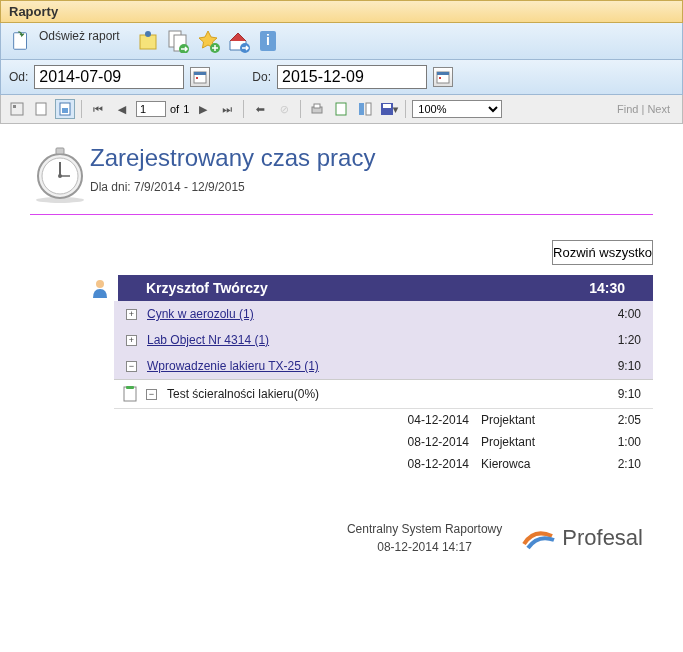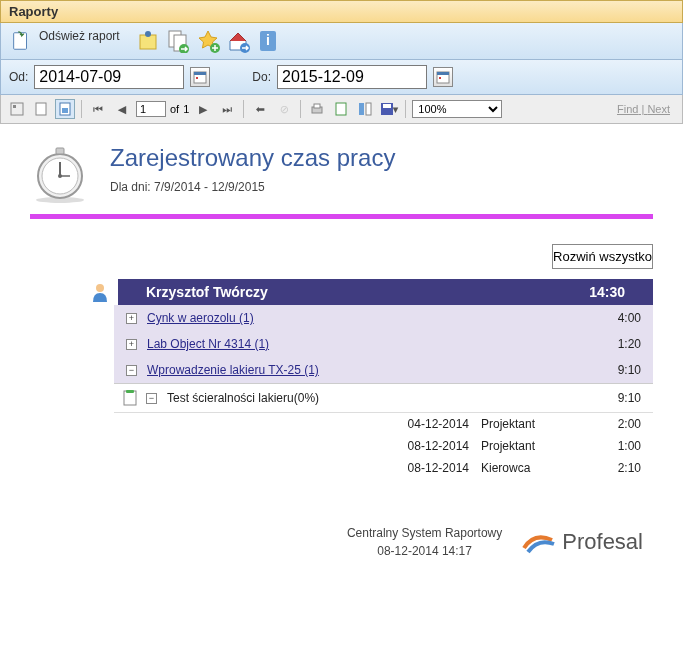--- a/index.html
+++ b/index.html
@@ -11,24 +11,24 @@
 .date-row { background: linear-gradient(#e8f2fb, #cfe3f5); border: 1px solid #9db8d4; border-top: none; padding: 5px 8px; display: flex; align-items: center; gap: 6px; }
 .date-row label { color: #333; }
 .date-input { background: #fff; border: 1px solid #7a7a7a; padding: 2px 4px; width: 150px; font-size: 16px; }
 .cal-btn { width: 20px; height: 20px; background: linear-gradient(#fff,#e0e0e0); border: 1px solid #888; display: inline-flex; align-items: center; justify-content: center; }
 .viewer-bar { background: #eee; border: 1px solid #bbb; border-top: none; padding: 4px 6px; display: flex; align-items: center; gap: 4px; font-size: 11px; }
 .vbtn { width: 20px; height: 20px; border: 1px solid transparent; display: inline-flex; align-items: center; justify-content: center; color: #555; }
 .vbtn.active { border: 1px solid #8ab; background: #d8e8f8; }
 .vsep { width: 1px; height: 18px; background: #bbb; margin: 0 2px; }
 .page-input { width: 30px; border: 1px solid #888; padding: 1px 3px; font-size: 11px; }
 .zoom-select { border: 1px solid #888; padding: 1px; width: 90px; font-size: 11px; background: #fff; }
-.find-next { margin-left: auto; color: #999; padding-right: 6px; text-decoration: underline; }
+.find-next { margin-left: auto; color: #999; padding-right: 6px; }
 .find-next span { cursor: default; }
 .report-area { padding: 20px 30px 30px 30px; }
-.report-header { display: flex; align-items: flex-start; gap: 20px; border-bottom: 5px solid #d946ef; padding-bottom: 10px; margin-bottom: 25px; }
+.report-header { display: flex; align-items: flex-start; border-bottom: 1px solid #d946ef; padding-bottom: 10px; margin-bottom: 25px; }
 .clock-icon { width: 60px; height: 60px; }
 .report-title { font-size: 24px; color: #3b5d9e; font-weight: normal; margin-bottom: 8px; }
 .report-subtitle { font-size: 12px; color: #444; }
 .expand-btn { float: right; border: 1px solid #888; background: #fff; padding: 4px 0; font-size: 13px; cursor: pointer; margin-bottom: 10px; }
 .data-section { clear: both; margin-left: 60px; margin-right: 0; }
 .person-row { display: flex; align-items: center; gap: 8px; }
 .person-icon { width: 20px; height: 20px; }
 .person-bar { flex: 1; background: #403c80; color: #fff; font-weight: bold; font-size: 14px; padding: 5px 28px; display: flex; justify-content: space-between; }
 .sub-group { background: #e5e0f0; border-bottom: 1px solid #ccc; }
 .sub-row { display: flex; align-items: center; padding: 6px 12px 6px 8px; }
@@ -242,21 +242,21 @@
         </span>
         <span class="expand-box">−</span>
         <span style="flex:1;color:#222">Test ścieralności lakieru(0%)</span>
         <span class="sub-time">9:10</span>
       </div>
 
       <div class="detail-row">
         <span class="detail-spacer"></span>
         <span class="detail-date">04-12-2014</span>
         <span class="detail-role">Projektant</span>
-        <span class="detail-time">2:00</span>
+        <span class="detail-time">2:05</span>
       </div>
       <div class="detail-row">
         <span class="detail-spacer"></span>
         <span class="detail-date">08-12-2014</span>
         <span class="detail-role">Projektant</span>
         <span class="detail-time">1:00</span>
       </div>
       <div class="detail-row">
         <span class="detail-spacer"></span>
         <span class="detail-date">08-12-2014</span>

